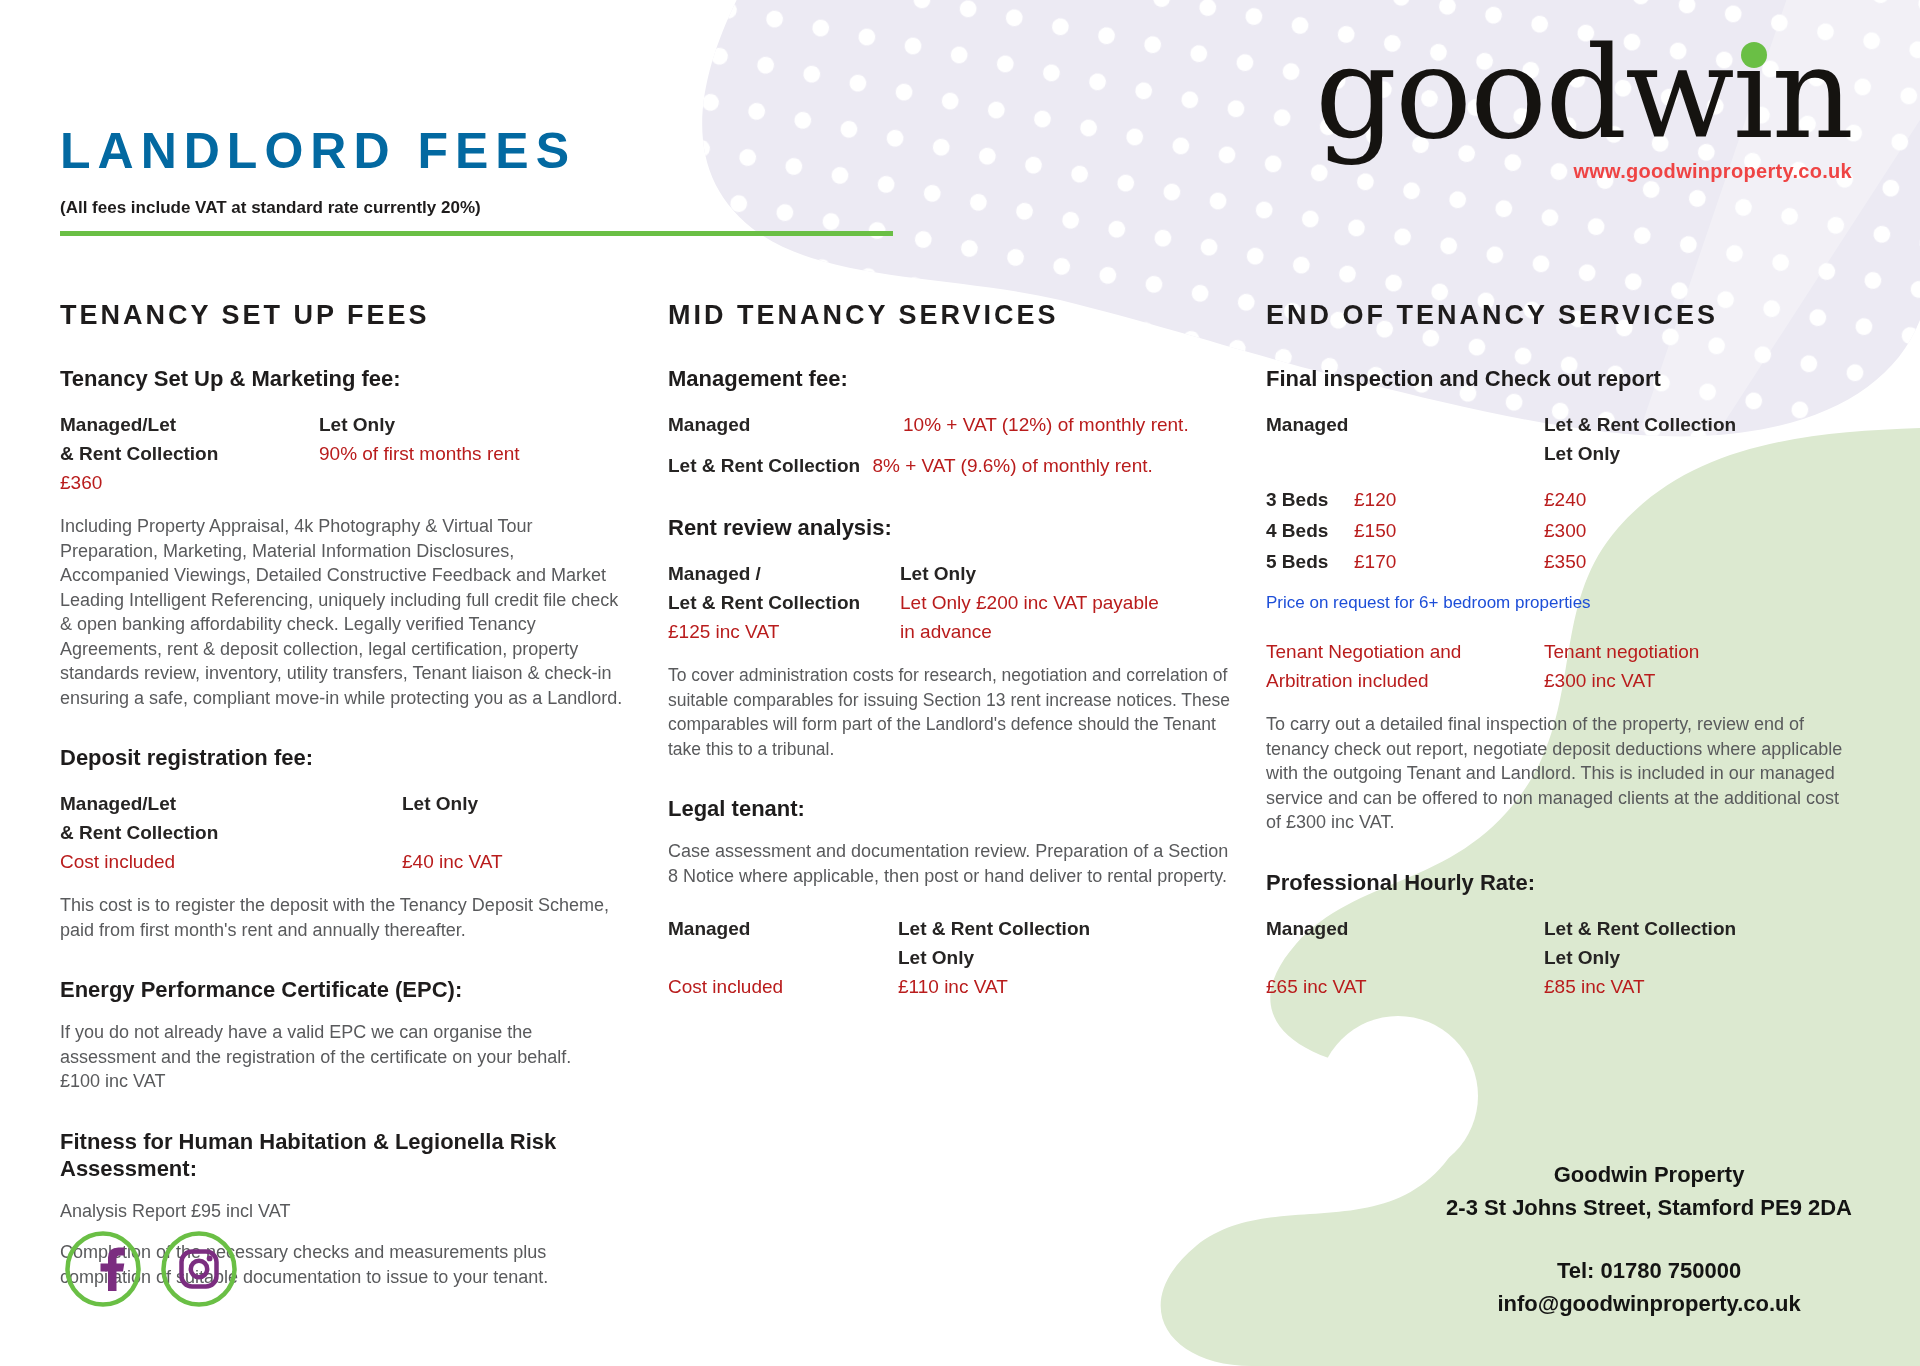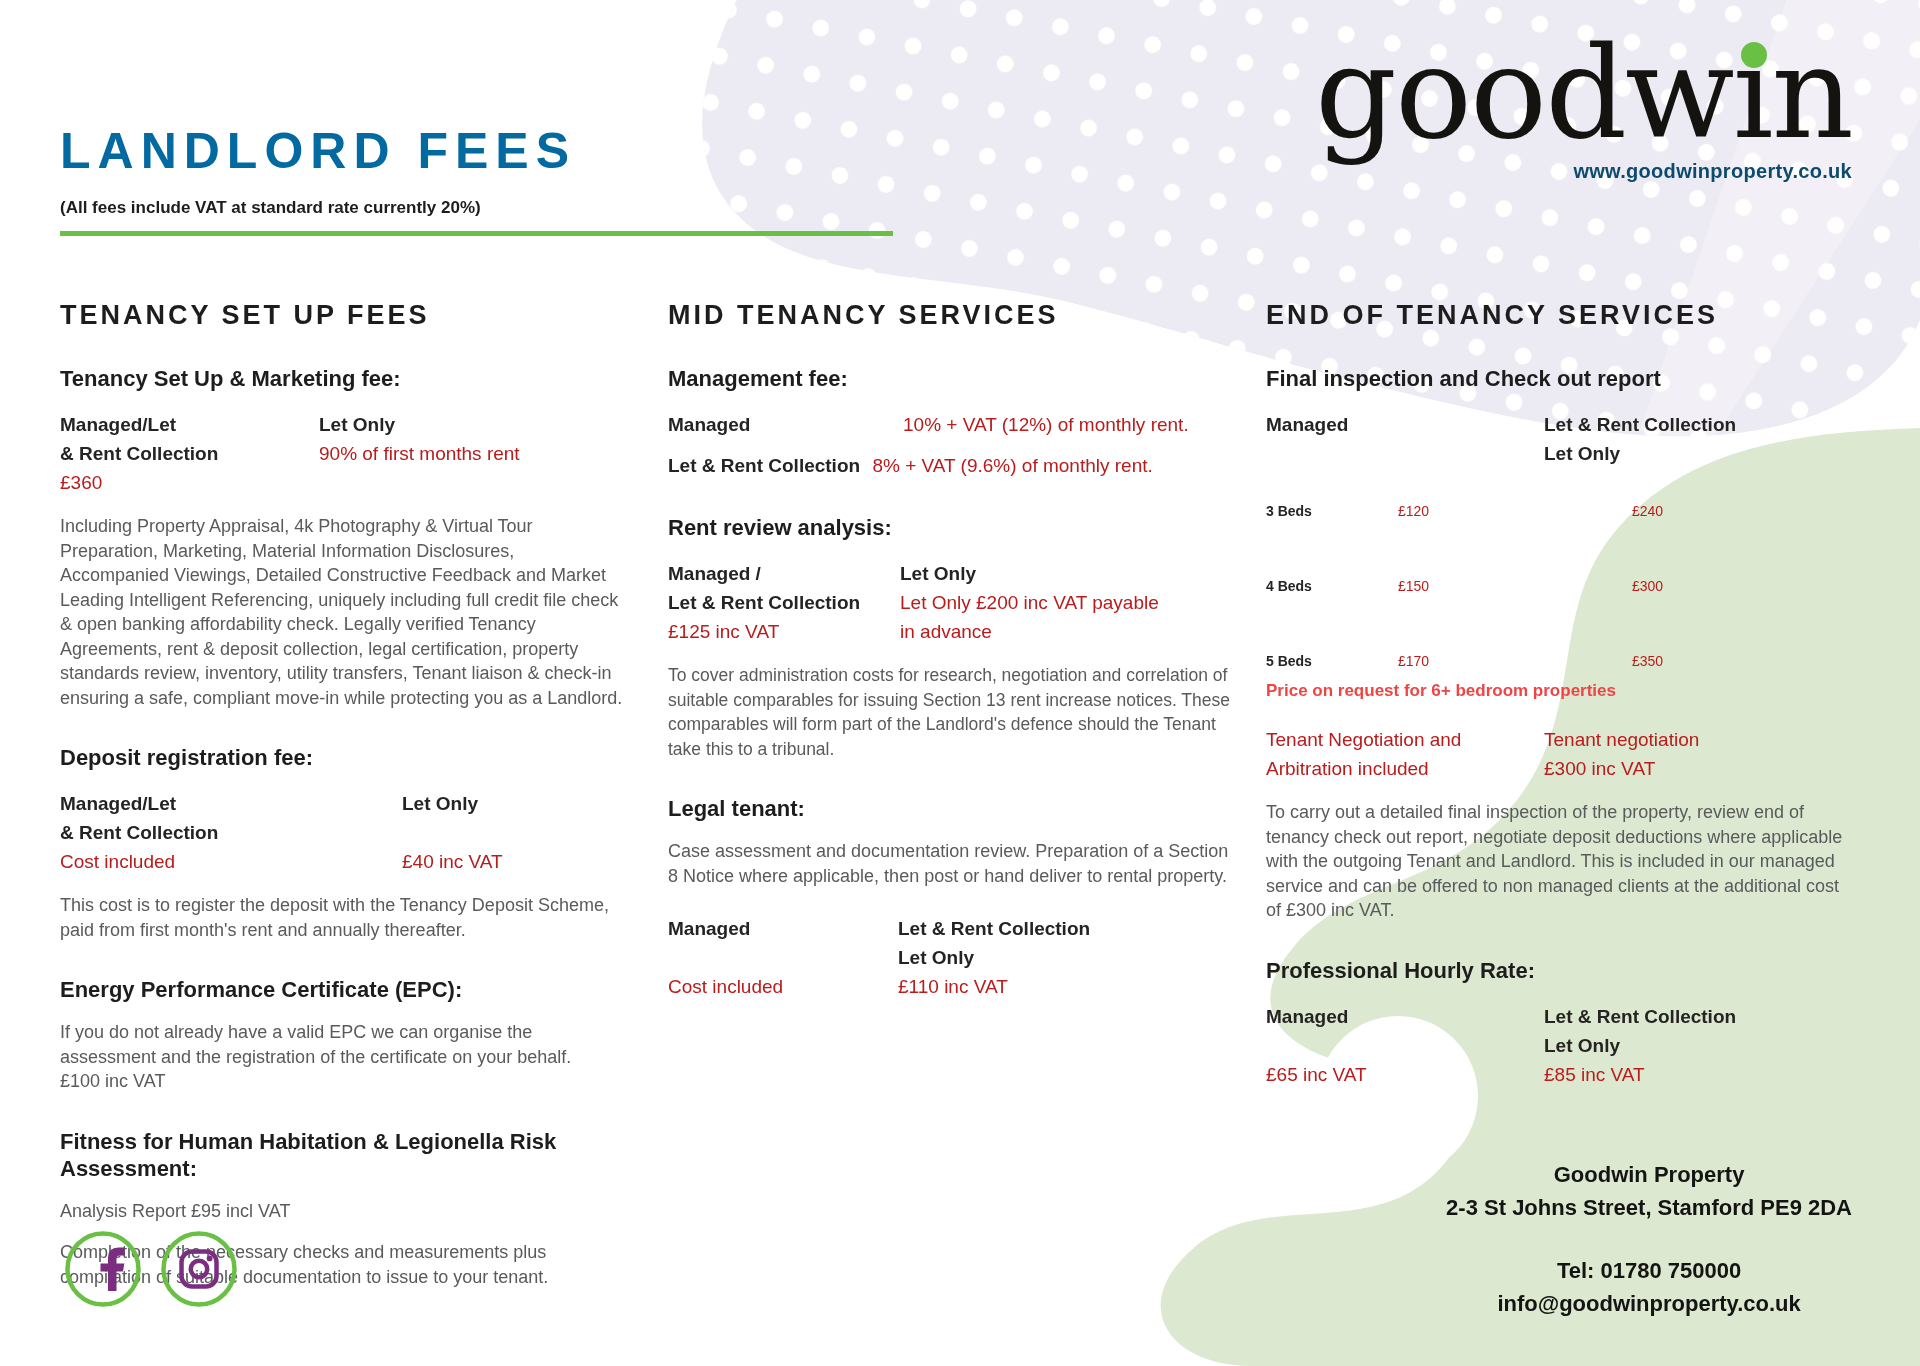--- a/index.html
+++ b/index.html
@@ -13,38 +13,38 @@
              letter-spacing:7px;color:#0369a1;white-space:nowrap;text-align:right;}
   .doc-subtitle{position:absolute;left:60px;top:198px;font-size:17px;font-weight:700;color:#1e1c1c;}
   .green-rule{position:absolute;left:60px;top:231px;width:833px;height:5px;background:#6abf45;}
 
   
   .logo-block{position:absolute;right:68px;top:26px;text-align:right;}
   .logo-text{font-family:"DejaVu Serif",serif;font-size:128px;line-height:1.05;color:#151310;
              letter-spacing:-2px;white-space:nowrap;}
   .i-wrap{position:relative;display:inline-block;}
   .green-dot{position:absolute;left:8px;top:16px;width:26px;height:26px;border-radius:50%;background:#6abf45;}
-  .logo-url{font-size:20px;font-weight:700;color:#0c4a6e;margin-top:0px;letter-spacing:0.3px;}
+  .logo-url{font-size:20px;font-weight:700;color:#ef4444;margin-top:0px;letter-spacing:0.3px;}
 
   
   .col{position:absolute;top:300px;}
   .col-1{left:60px;width:585px;}
   .col-2{left:668px;width:580px;}
   .col-3{left:1266px;width:600px;}
   .col-heading{font-size:27px;font-weight:800;letter-spacing:3px;white-space:nowrap;color:#1e1c1c;}
   .sub{font-size:22px;font-weight:700;color:#1e1c1c;margin-top:34px;line-height:27px;}
   .tbl{display:grid;font-size:19px;line-height:29px;margin-top:18px;}
   .lbl{font-weight:700;color:#262423;}
   .val{color:#b91c1c;}
   .para{font-size:18px;line-height:24.5px;color:#595a5c;margin-top:17px;}
   .skip{height:29px;}
   .inline-row{font-size:19px;line-height:29px;margin-top:12px;}
   .inline-row .val{margin-left:7px;}
-  .beds{display:grid;grid-template-columns:88px 190px auto;font-size:14px;line-height:31px;margin-top:28px;gap:44px;}
-  .note{font-size:17px;font-weight:700;color:#ef4444;margin-top:4px;}
+  .beds{display:grid;grid-template-columns:88px 190px auto;font-size:19px;line-height:31px;margin-top:16px;}
+  .note{font-size:17px;font-weight:400;color:#1d4ed8;margin-top:16px;}
 
   
   .footer{position:absolute;right:68px;top:1158px;text-align:center;font-size:22px;font-weight:700;
           line-height:33px;color:#141413;}
   .footer .gap{height:30px;}
 
   .social{position:absolute;left:64px;top:1230px;display:flex;gap:18px;}
   .social svg{display:block;cursor:pointer;}
 </style>
 </head>

